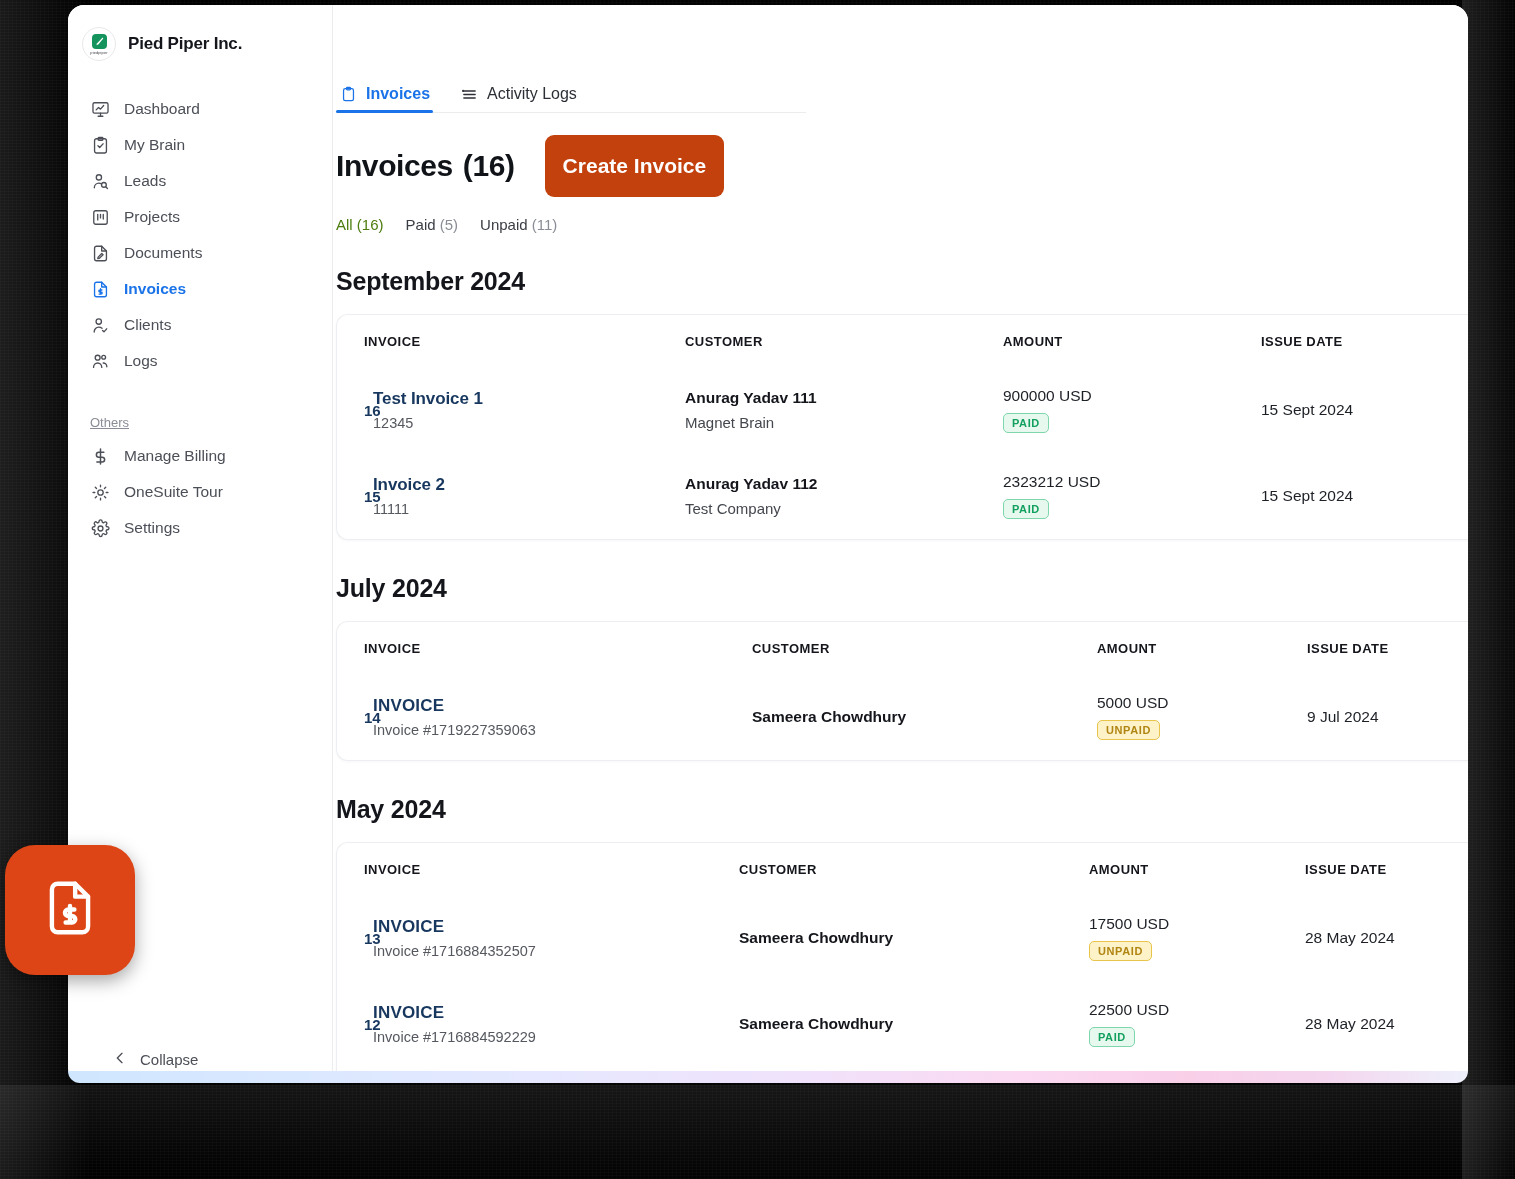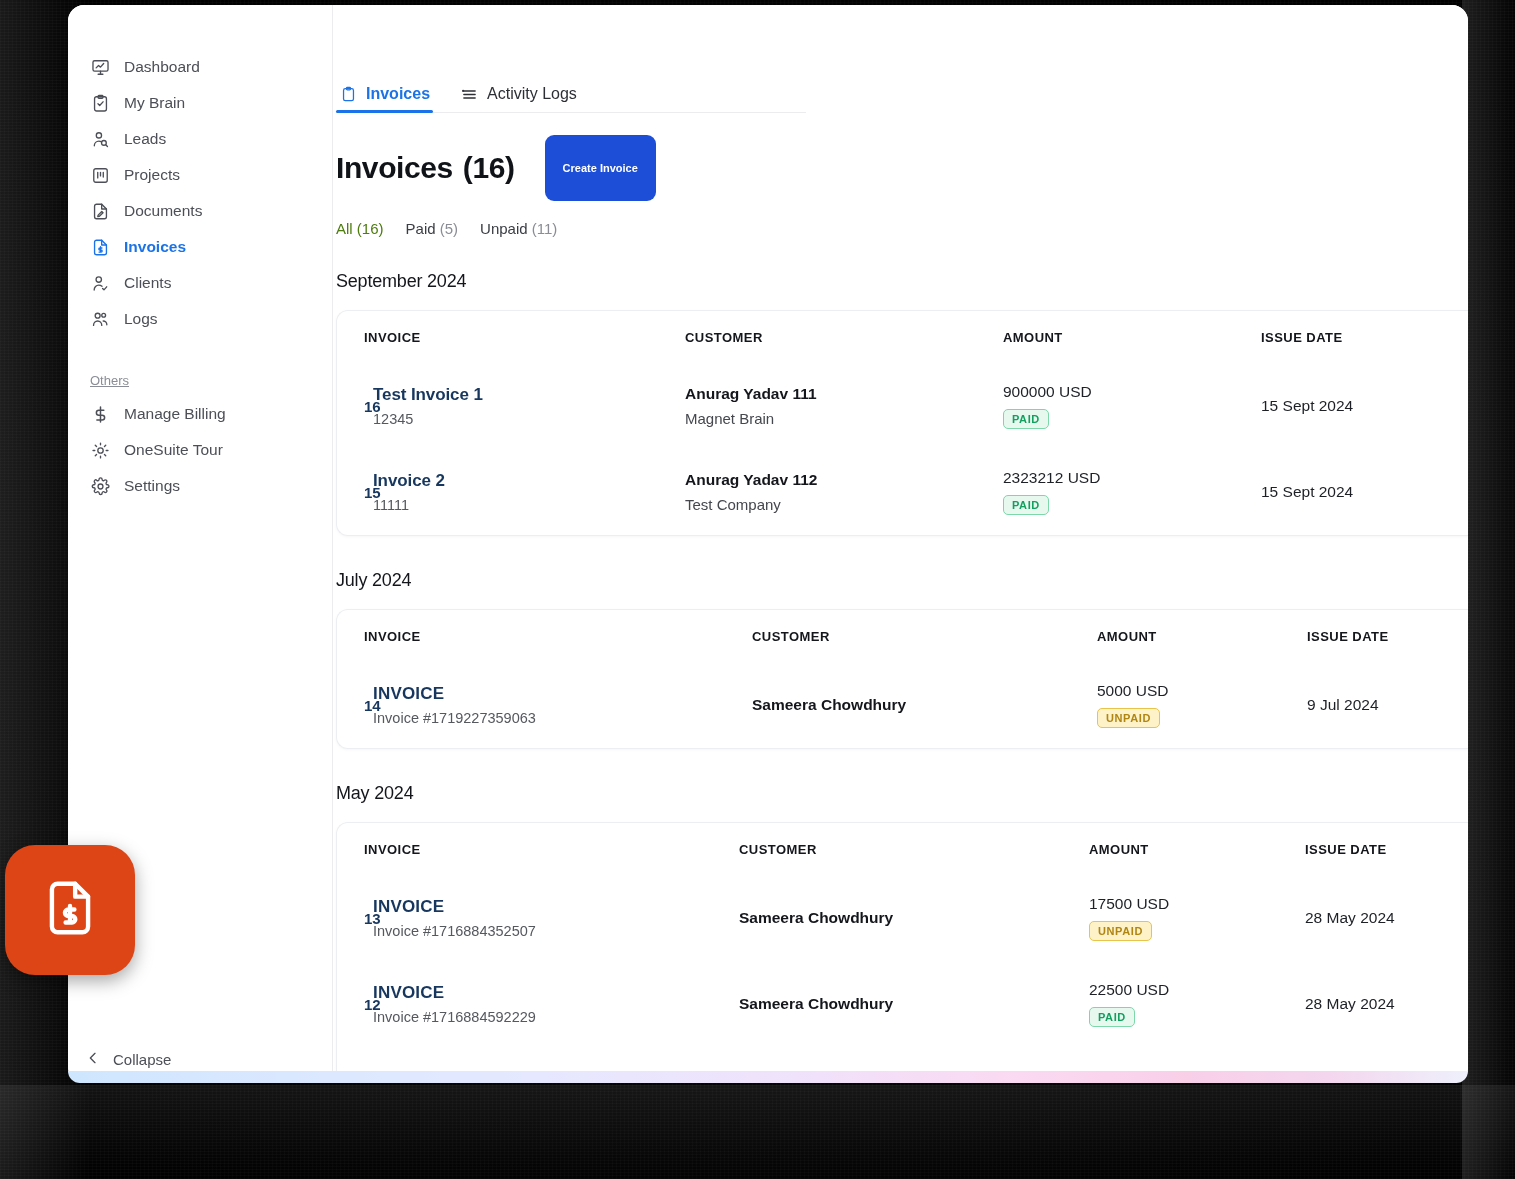--- a/index.html
+++ b/index.html
@@ -110,21 +110,21 @@
   .others-label {
     margin: 36px 0 8px 22px;
     font-size: 13px; color: #8a8d95; text-decoration: underline;
   }
 
   .collapse {
     position: absolute;
     left: 0; bottom: 14px;
     width: 100%;
     display: flex; align-items: center; gap: 12px;
-    padding-left: 17px;
+    padding-left: 44px;
     font-size: 15px; color: #4c4f57;
     cursor: pointer;
   }
 
   
   .main {
     flex: 1;
     background: #ffffff;
     position: relative;
     overflow: hidden;
@@ -157,39 +157,39 @@
     display: flex; align-items: center; gap: 30px;
     margin: 22px 0 0 3px;
   }
   .page-title {
     font-size: 30px; font-weight: 700; color: #101318;
     letter-spacing: -.4px;
     display: flex; align-items: baseline; gap: 10px;
   }
   .page-title .cnt { font-weight: 700; }
   .create-btn {
-    background: #1d4ed8; color: #fff;
+    background: #c2410c; color: #fff;
     border: none; border-radius: 9px;
-    padding: 27px 18px;
-    font-size: 11px; font-weight: 700;
+    padding: 19px 18px;
+    font-size: 21px; font-weight: 700;
     font-family: "Liberation Sans", sans-serif;
     cursor: pointer;
   }
 
   .filters {
     display: flex; align-items: center; gap: 22px;
     margin: 19px 0 0 3px;
     font-size: 15px;
   }
   .filter { color: #3a3d44; cursor: pointer; }
   .filter .num { color: #8a8d95; }
   .filter.active, .filter.active .num { color: #4d7c0f; }
 
   .month-title {
-    font-size: 18px; font-weight: 400; color: #14161c;
+    font-size: 25px; font-weight: 700; color: #14161c;
     margin: 34px 0 0 3px;
     letter-spacing: -.2px;
   }
 
   .card {
     margin-top: 18px;
     background: #ffffff;
     border: 1px solid #edeef1;
     border-right: none;
     border-top-left-radius: 12px;
@@ -245,20 +245,31 @@
 <div class="backdrop"></div>
 <div class="noise"></div>
 <div class="glowL"></div>
 <div class="glowR"></div>
 <div class="glowB"></div>
 
 <div class="window">
 
   <aside class="sidebar">
 
+    <div class="brand">
+      <div class="logo-badge">
+        <div class="logo-sq">
+          <svg width="11" height="11" viewBox="0 0 11 11">
+            <path d="M8.6 1.6 L3.2 7.3 L2.3 9.2 L4.3 8.4 L9.3 2.5 Z" fill="#ffffff"></path>
+          </svg>
+        </div>
+        <div class="logo-word">piedpiper</div>
+      </div>
+      <div class="brand-name">Pied Piper Inc.</div>
+    </div>
 
     <nav class="nav">
 
       <div class="nav-item">
         <span class="ico">
           <svg width="19" height="19" viewBox="0 0 24 24" fill="none" stroke="#4c4f57" stroke-width="1.7" stroke-linecap="round" stroke-linejoin="round">
             <rect x="2.5" y="3.5" width="19" height="13" rx="2"></rect>
               <path d="M9 20.5h6M12 16.5v4"></path>
             <path d="M6.5 12.5l3-3 2.5 2 4-4.5"></path>
           </svg>

